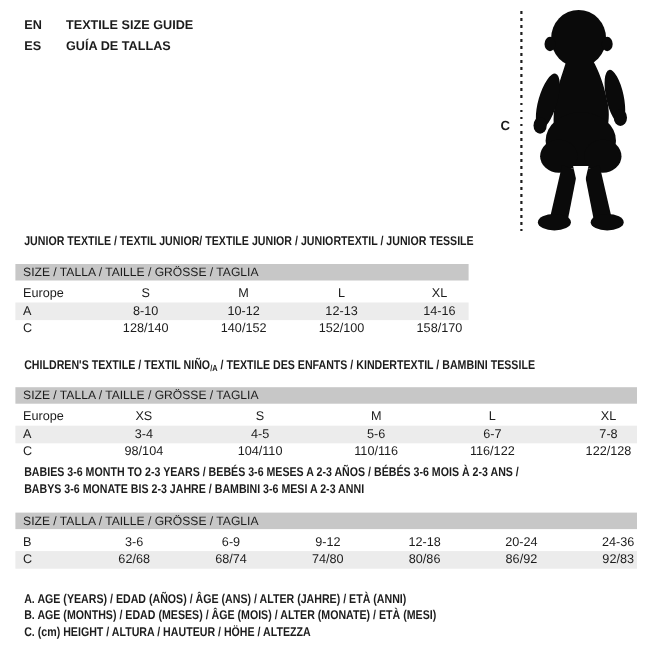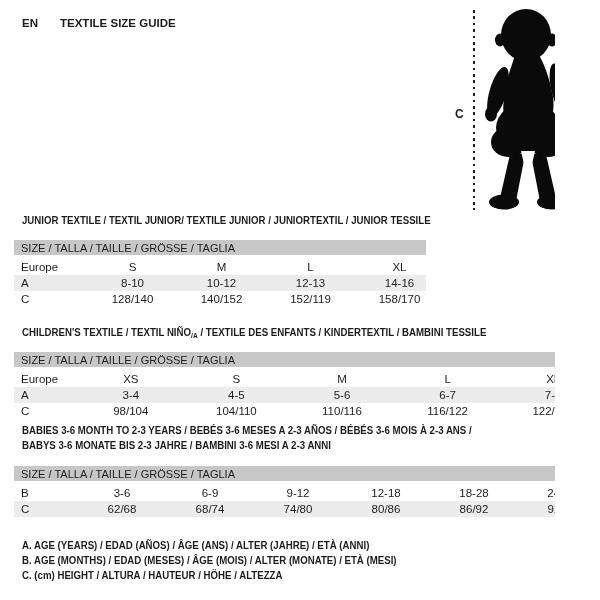--- a/index.html
+++ b/index.html
@@ -5,21 +5,21 @@
   :root{
     --text:#1c1c1c;
     --header_bar:#c7c7c7;
     --row_shaded:#ececec;
     --silhouette:#0a0a0a;
     --page_bg:#ffffff;
   }
   html,body{margin:0;padding:0;background:#fff;}
   .canvas{
     position:relative;width:555px;height:600px;background:var(--page_bg);
-    font-family:"Liberation Sans",sans-serif;color:var(--text);overflow:hidden;
+    font-family:"Liberation Sans",sans-serif;color:var(--text);overflow:hidden;padding-left:24px;
   }
   
   .lang-block{position:absolute;left:22px;top:14px;font-weight:700;font-size:11.5px;line-height:19px;}
   .lang-row{white-space:nowrap;}
   .lang-code{display:inline-block;width:38px;}
   
   .measure-line{
     position:absolute;left:473px;top:10px;width:2px;height:200px;
     background:repeating-linear-gradient(to bottom,#1e1e1e 0 2.6px,transparent 2.6px 6.4px);
   }
@@ -57,20 +57,23 @@
 </style>
 </head>
 <body>
 
 <div class="canvas">
 
   <div class="lang-block">
     <div class="lang-row">
       <span class="lang-code">EN</span><span>TEXTILE SIZE GUIDE</span>
     </div>
+    <div class="lang-row">
+      <span class="lang-code">ES</span><span>GUÍA DE TALLAS</span>
+    </div>
   </div>
 
   <div class="measure-line"></div>
   <div class="measure-label">C</div>
   <svg class="baby-svg" width="100" height="204" viewBox="0 0 100 204">
     <g fill="#0a0a0a">
       <ellipse cx="48" cy="27" rx="25" ry="26"></ellipse>
       <ellipse cx="22" cy="32" rx="5" ry="6.5"></ellipse>
       <ellipse cx="74" cy="32" rx="5" ry="6.5"></ellipse>
       <path d="M37,47 C33,60 28,72 26,90 C25,98 25,104 26,110 L74,110 C76,100 76,92 74,84 C71,68 66,56 61,47 Z"></path>
@@ -103,21 +106,21 @@
       <span class="lbl">A</span>
       <span class="cell">8-10</span>
       <span class="cell">10-12</span>
       <span class="cell">12-13</span>
       <span class="cell">14-16</span>
     </div>
     <div class="row">
       <span class="lbl">C</span>
       <span class="cell">128/140</span>
       <span class="cell">140/152</span>
-      <span class="cell">152/119</span>
+      <span class="cell">152/100</span>
       <span class="cell">158/170</span>
     </div>
   </div>
 
   <div class="sec-title t-children">
     <span>CHILDREN'S TEXTILE / TEXTIL NIÑO</span><span class="sub">/A</span><span> / TEXTILE DES ENFANTS / KINDERTEXTIL / BAMBINI TESSILE</span>
   </div>
   <div class="tbl tbl-children">
     <div class="tbl-head">SIZE / TALLA / TAILLE / GRÖSSE / TAGLIA</div>
     <div class="row">
@@ -149,21 +152,21 @@
   <div class="sec-title t-babies1">BABIES 3-6 MONTH TO 2-3 YEARS / BEBÉS 3-6 MESES A 2-3 AÑOS / BÉBÉS 3-6 MOIS À 2-3 ANS /</div>
   <div class="sec-title t-babies2">BABYS 3-6 MONATE BIS 2-3 JAHRE / BAMBINI 3-6 MESI A 2-3 ANNI</div>
   <div class="tbl tbl-babies">
     <div class="tbl-head">SIZE / TALLA / TAILLE / GRÖSSE / TAGLIA</div>
     <div class="row">
       <span class="lbl">B</span>
       <span class="cell">3-6</span>
       <span class="cell">6-9</span>
       <span class="cell">9-12</span>
       <span class="cell">12-18</span>
-      <span class="cell">18-28</span>
+      <span class="cell">20-24</span>
       <span class="cell">24-36</span>
     </div>
     <div class="row shaded">
       <span class="lbl">C</span>
       <span class="cell">62/68</span>
       <span class="cell">68/74</span>
       <span class="cell">74/80</span>
       <span class="cell">80/86</span>
       <span class="cell">86/92</span>
       <span class="cell">92/83</span>

